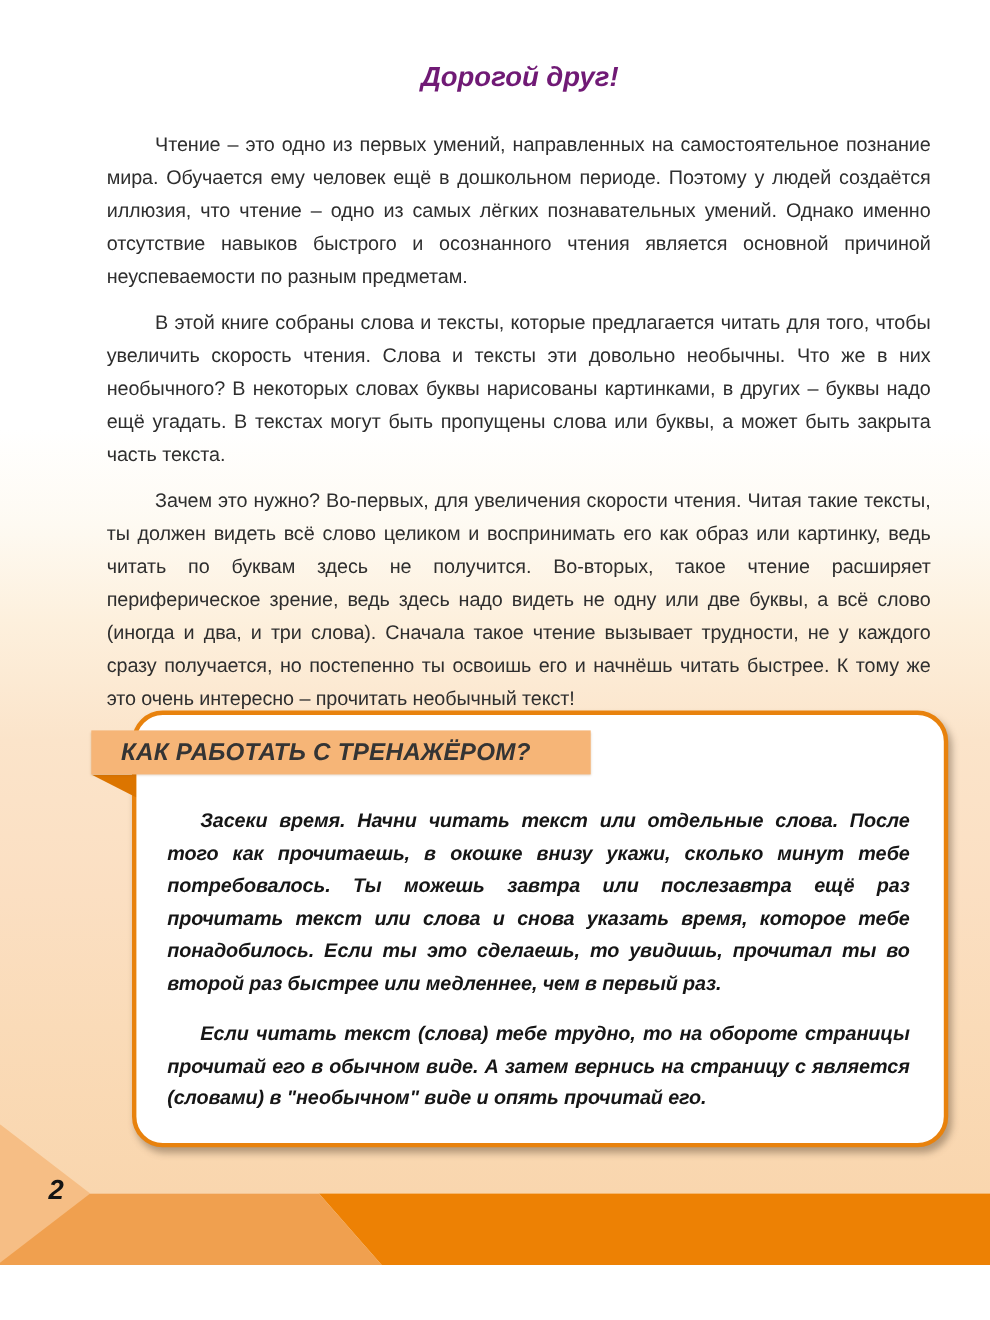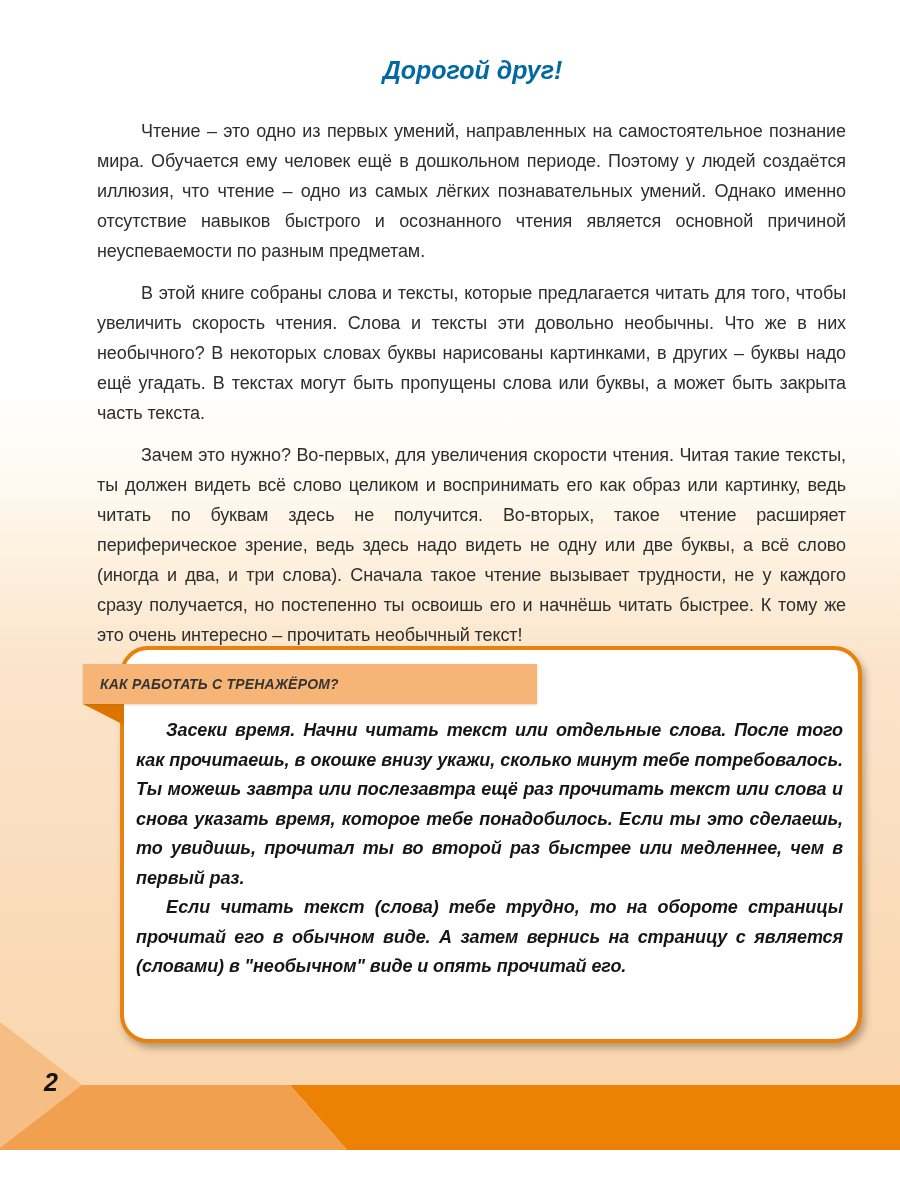--- a/index.html
+++ b/index.html
@@ -25,21 +25,21 @@
     background:linear-gradient(180deg,
       #ffffff 0%, #ffffff 36%,
       #fefaf2 44%, #fdf0dd 52%,
       #fbe4ca 62%, #fbdfc2 75%,
       #fadbb8 86%, #f9d6ae 100%);
   }
   .page-title{
     position:absolute;left:85px;top:56px;width:775px;
     text-align:center;
     font-size:25px;font-weight:bold;font-style:italic;
-    color:#0369a1;
+    color:#701a75;
   }
   .main-text{
     position:absolute;left:85px;top:104px;width:773px;
     font-size:18px;line-height:30px;letter-spacing:-0.1px;
     color:var(--text_dark);
     text-align:justify;
   }
   .main-text p{margin:12px;text-indent:44px;}
   .howto-box{
     position:absolute;left:120px;top:646px;width:742px;height:397px;
@@ -50,40 +50,40 @@
     box-shadow:3px 5px 7px rgba(95,75,55,0.45);
   }
   .howto-banner{
     position:absolute;left:83px;top:664px;width:454px;height:40px;
     background:var(--banner_orange);
     z-index:3;
     display:flex;align-items:center;
     box-shadow:0 1px 2px rgba(140,90,30,0.25);
   }
   .howto-banner .banner-label{
-    padding-left:17px;
-    font-size:14px;font-weight:bold;font-style:italic;
+    padding-left:27px;
+    font-size:22px;font-weight:bold;font-style:italic;
     color:#343434;letter-spacing:0.2px;
     white-space:nowrap;
   }
   .banner-fold{
     position:absolute;left:83px;top:704px;width:41px;height:21px;
     background:var(--fold_orange);
     clip-path:polygon(0 0,100% 0,100% 100%);
     z-index:2;
   }
   .howto-body{
     position:absolute;left:136px;top:716px;width:707px;
     font-size:18px;font-weight:bold;font-style:italic;
     line-height:29.5px;letter-spacing:-0.1px;
     color:#161616;
     text-align:justify;
     z-index:4;
   }
-  .howto-body p{margin:0;text-indent:30px;}
+  .howto-body p{margin:16px;text-indent:30px;}
   .footer-shapes{position:absolute;left:0;top:1022px;width:900px;height:128px;display:block;}
   .page-number{
     position:absolute;left:44px;top:1068px;
     font-size:25px;font-weight:bold;font-style:italic;
     color:#141414;z-index:5;
   }
 </style>
 </head>
 <body>
 

